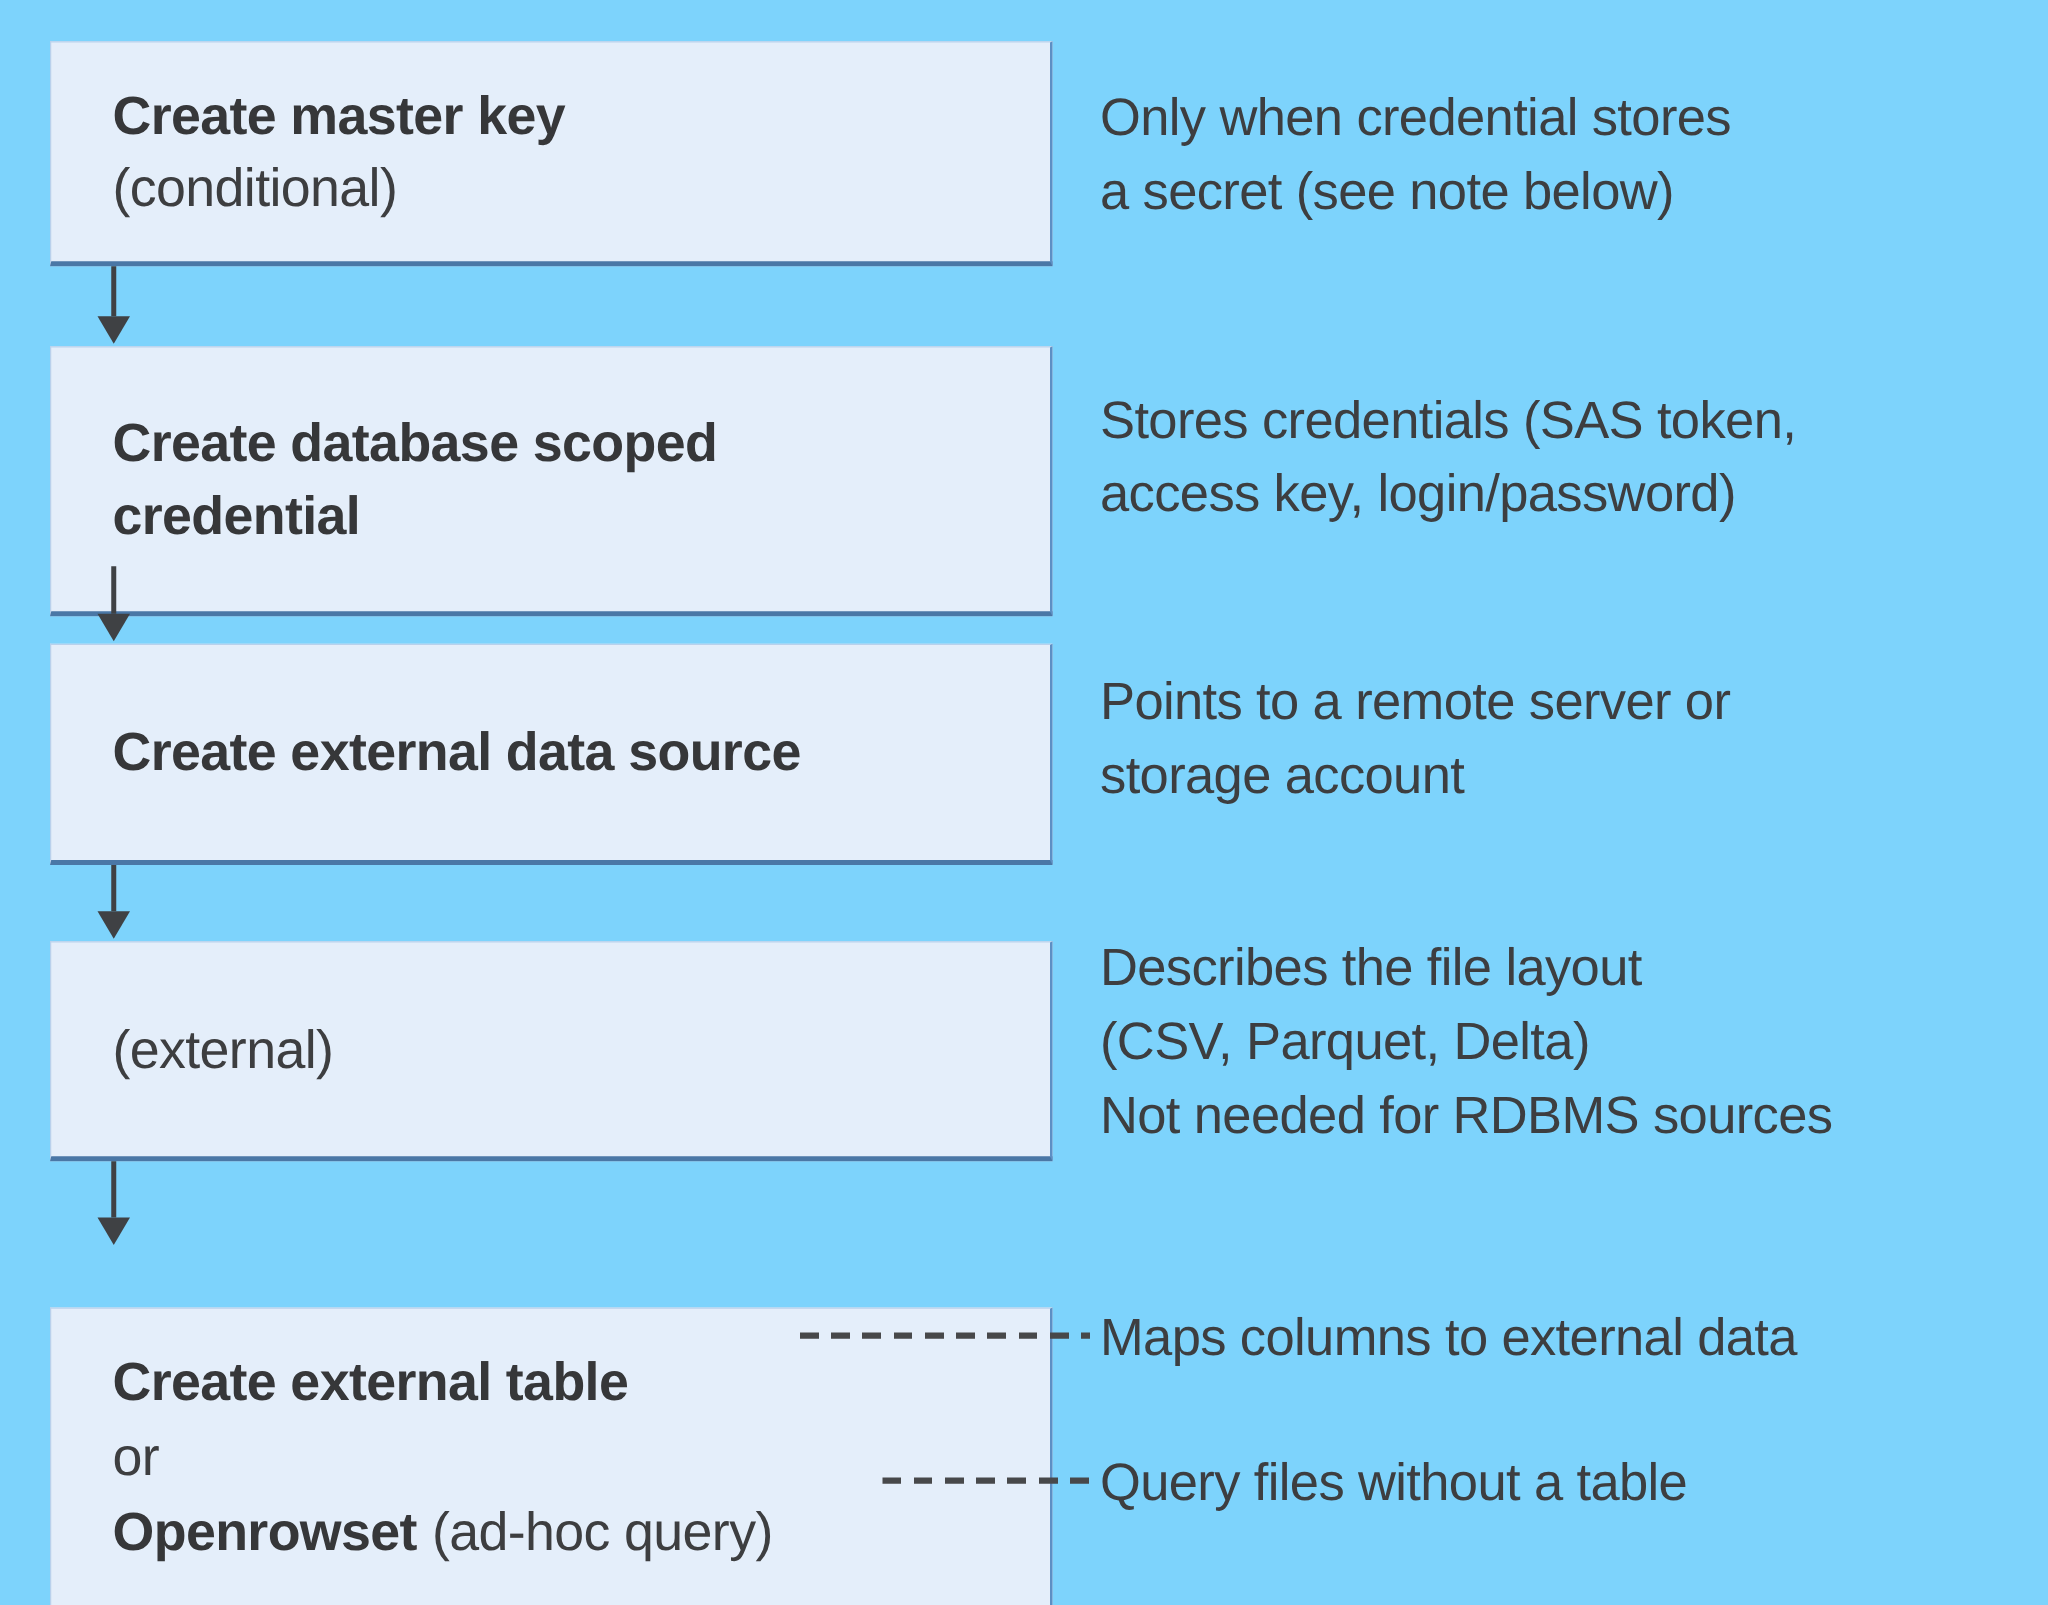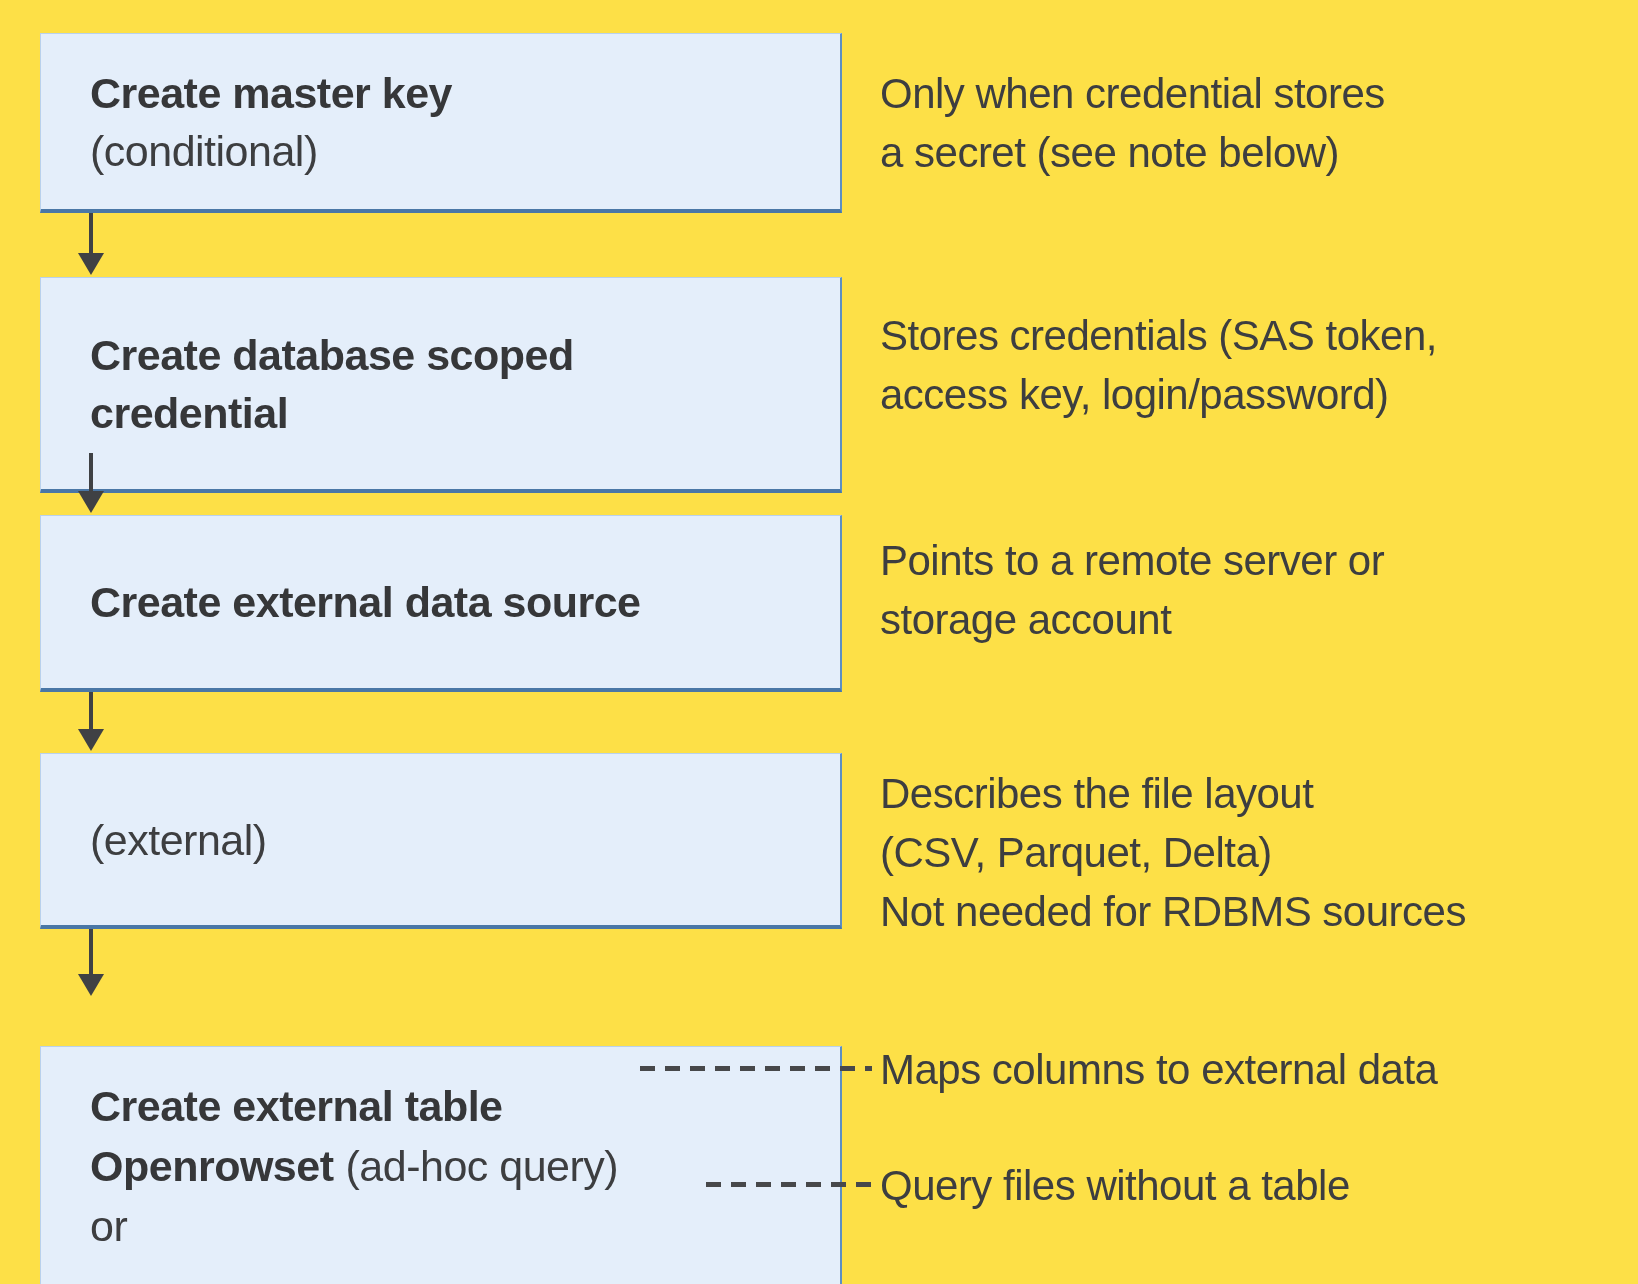--- a/index.html
+++ b/index.html
@@ -1,20 +1,20 @@
 <!DOCTYPE html>
 <html><head>
 <meta charset="utf-8">
 <style>
   html, body { margin: 0; padding: 0; background: #ffffff; }
   .canvas {
     position: relative;
     width: 1638px;
     height: 1284px;
-    background: #fde047;
+    background: #7dd3fc;
     font-family: "Liberation Sans", sans-serif;
     color: #3d3e40;
     overflow: hidden;
     letter-spacing: -0.5px;
   }
 
   
   .box {
     position: absolute;
     left: 40px;
@@ -80,21 +80,21 @@
     display: flex;
     align-items: center;
     font-size: 42px;
     line-height: 59px;
     white-space: pre-line;
     color: #3d3e40;
   }
   #note1 { top: 33px;   height: 180px; }
   #note2 { top: 277px;  height: 176px; }
   #note3 { top: 501px;  height: 177px; }
-  #note4 { top: 764px;  height: 176px; }
+  #note4 { top: 744px;  height: 176px; }
   #note5a { top: 1039px; height: 60px; }
   #note5b { top: 1155px; height: 60px; }
 
   
   .dashed {
     position: absolute;
     height: 5px;
     background: repeating-linear-gradient(90deg, #47484a 0 15px, transparent 15px 25px);
   }
   #dash1 { top: 1066px; left: 640px; width: 232px; }
@@ -139,22 +139,22 @@
   </div>
   <div class="note" id="note4">Describes the file layout
 (CSV, Parquet, Delta)
 Not needed for RDBMS sources</div>
 
   <div class="arrow-stem" id="stem4"></div>
   <div class="arrow-head" id="head4"></div>
 
   <div class="box" id="box5">
     <span class="line"><span class="seg-bold">Create external table</span></span>
+    <span class="line">or</span>
     <span class="line"><span class="seg-bold">Openrowset</span><span class="seg-reg">(ad-hoc query)</span></span>
-    <span class="line">or</span>
   </div>
 
   <div class="dashed" id="dash1"></div>
   <div class="dashed" id="dash2"></div>
 
   <div class="note" id="note5b">Query files without a table</div>
   <div class="note" id="note5a">Maps columns to external data</div>
 
 </div>
 

